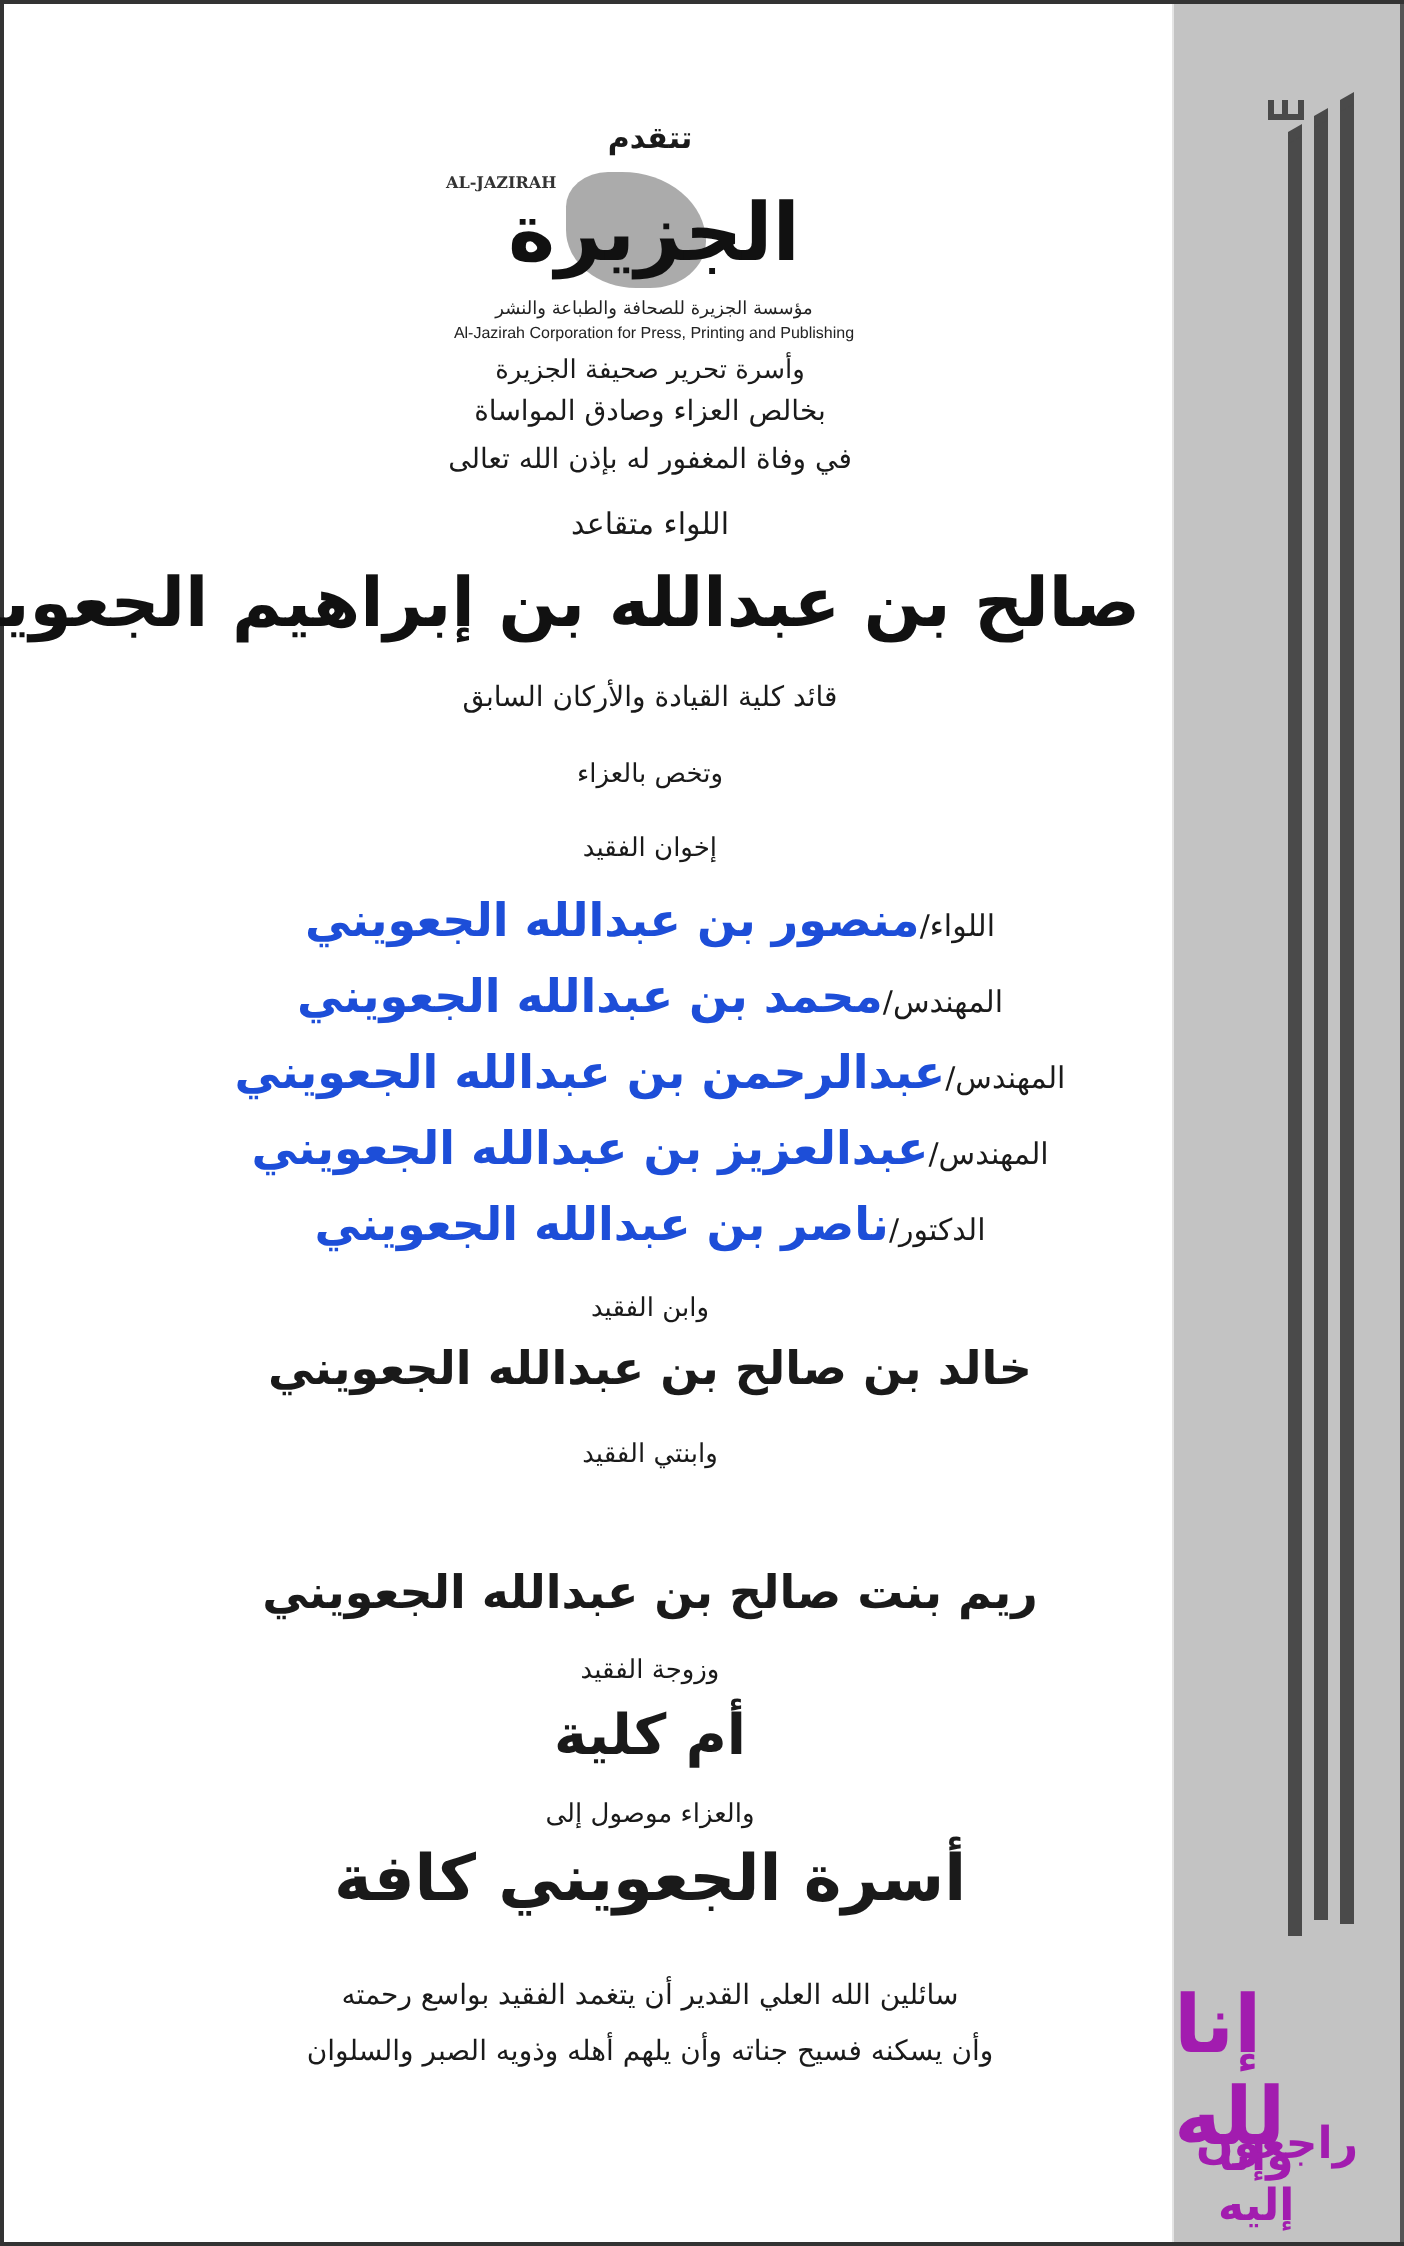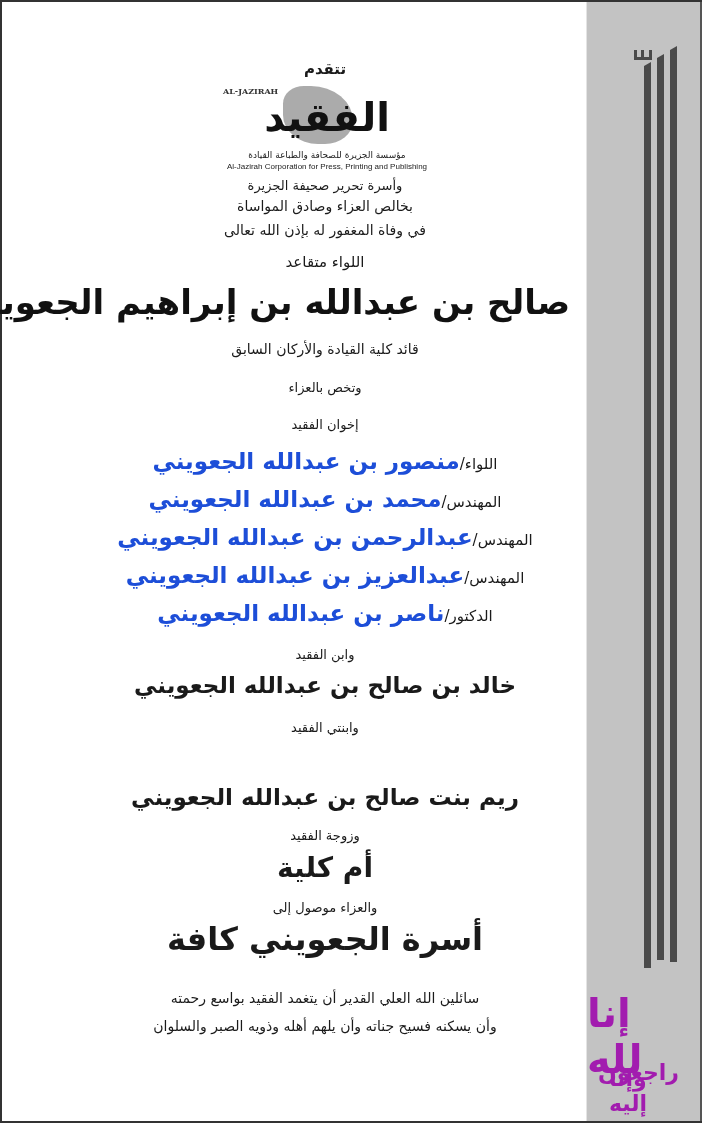--- a/index.html
+++ b/index.html
@@ -103,22 +103,22 @@
   <div class="calligraphy cal-3">راجعون</div>
   <div class="edge"></div>
 </div>
 
 <div class="main">
   <div class="line presents">تتقدم</div>
 
   <div class="logo">
     <div class="map"></div>
     <div class="en-mark">AL-JAZIRAH</div>
-    <div class="ar-mark">الفقيد</div>
-    <div class="org-ar">مؤسسة الجزيرة للصحافة والطباعة القيادة</div>
+    <div class="ar-mark">الجزيرة</div>
+    <div class="org-ar">مؤسسة الجزيرة للصحافة والطباعة والنشر</div>
     <div class="org-en">Al-Jazirah Corporation for Press, Printing and Publishing</div>
   </div>
 
   <div class="line small l-cond1">بخالص العزاء وصادق المواساة</div>
   <div class="line l-staff">وأسرة تحرير صحيفة الجزيرة</div>
   <div class="line small l-cond2">في وفاة المغفور له بإذن الله تعالى</div>
   <div class="line l-rank">اللواء متقاعد</div>
   <div class="line l-name">صالح بن عبدالله بن إبراهيم الجعويني</div>
   <div class="line small l-title">قائد كلية القيادة والأركان السابق</div>
   <div class="line l-special">وتخص بالعزاء</div>

